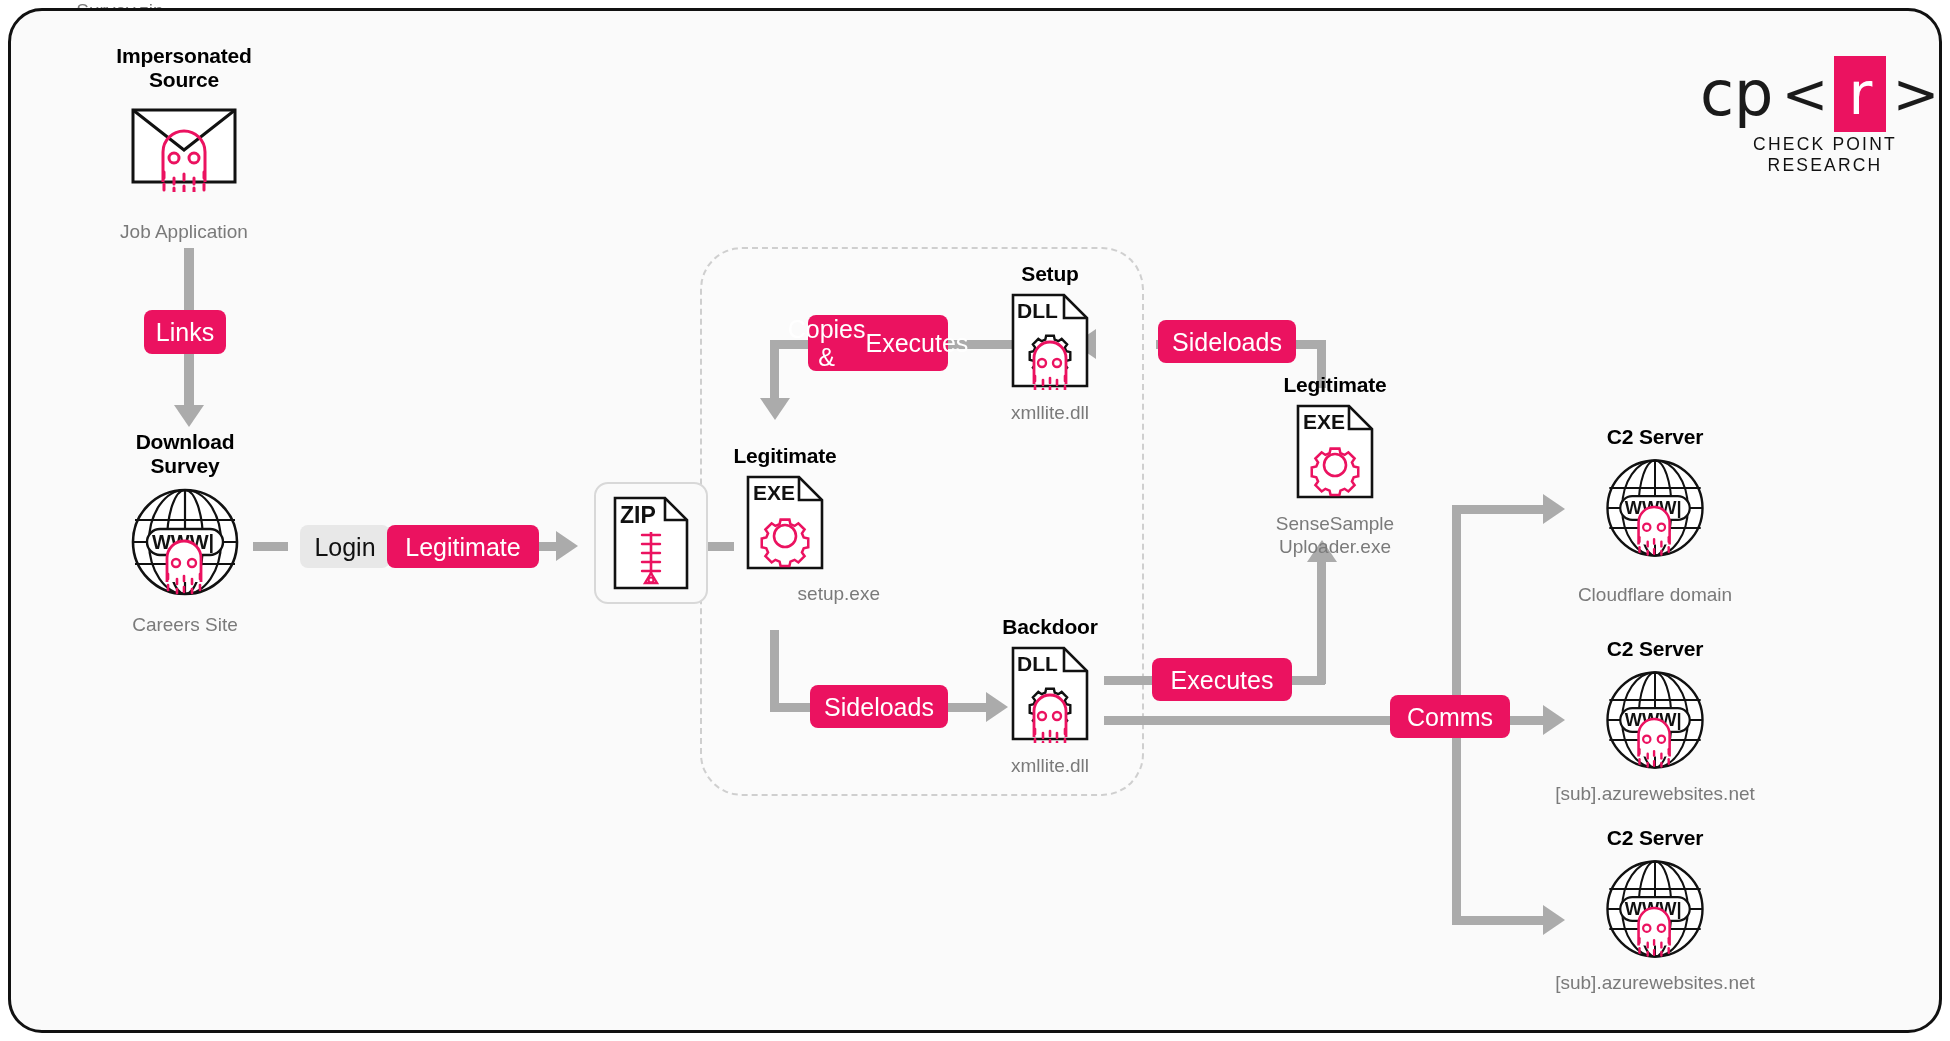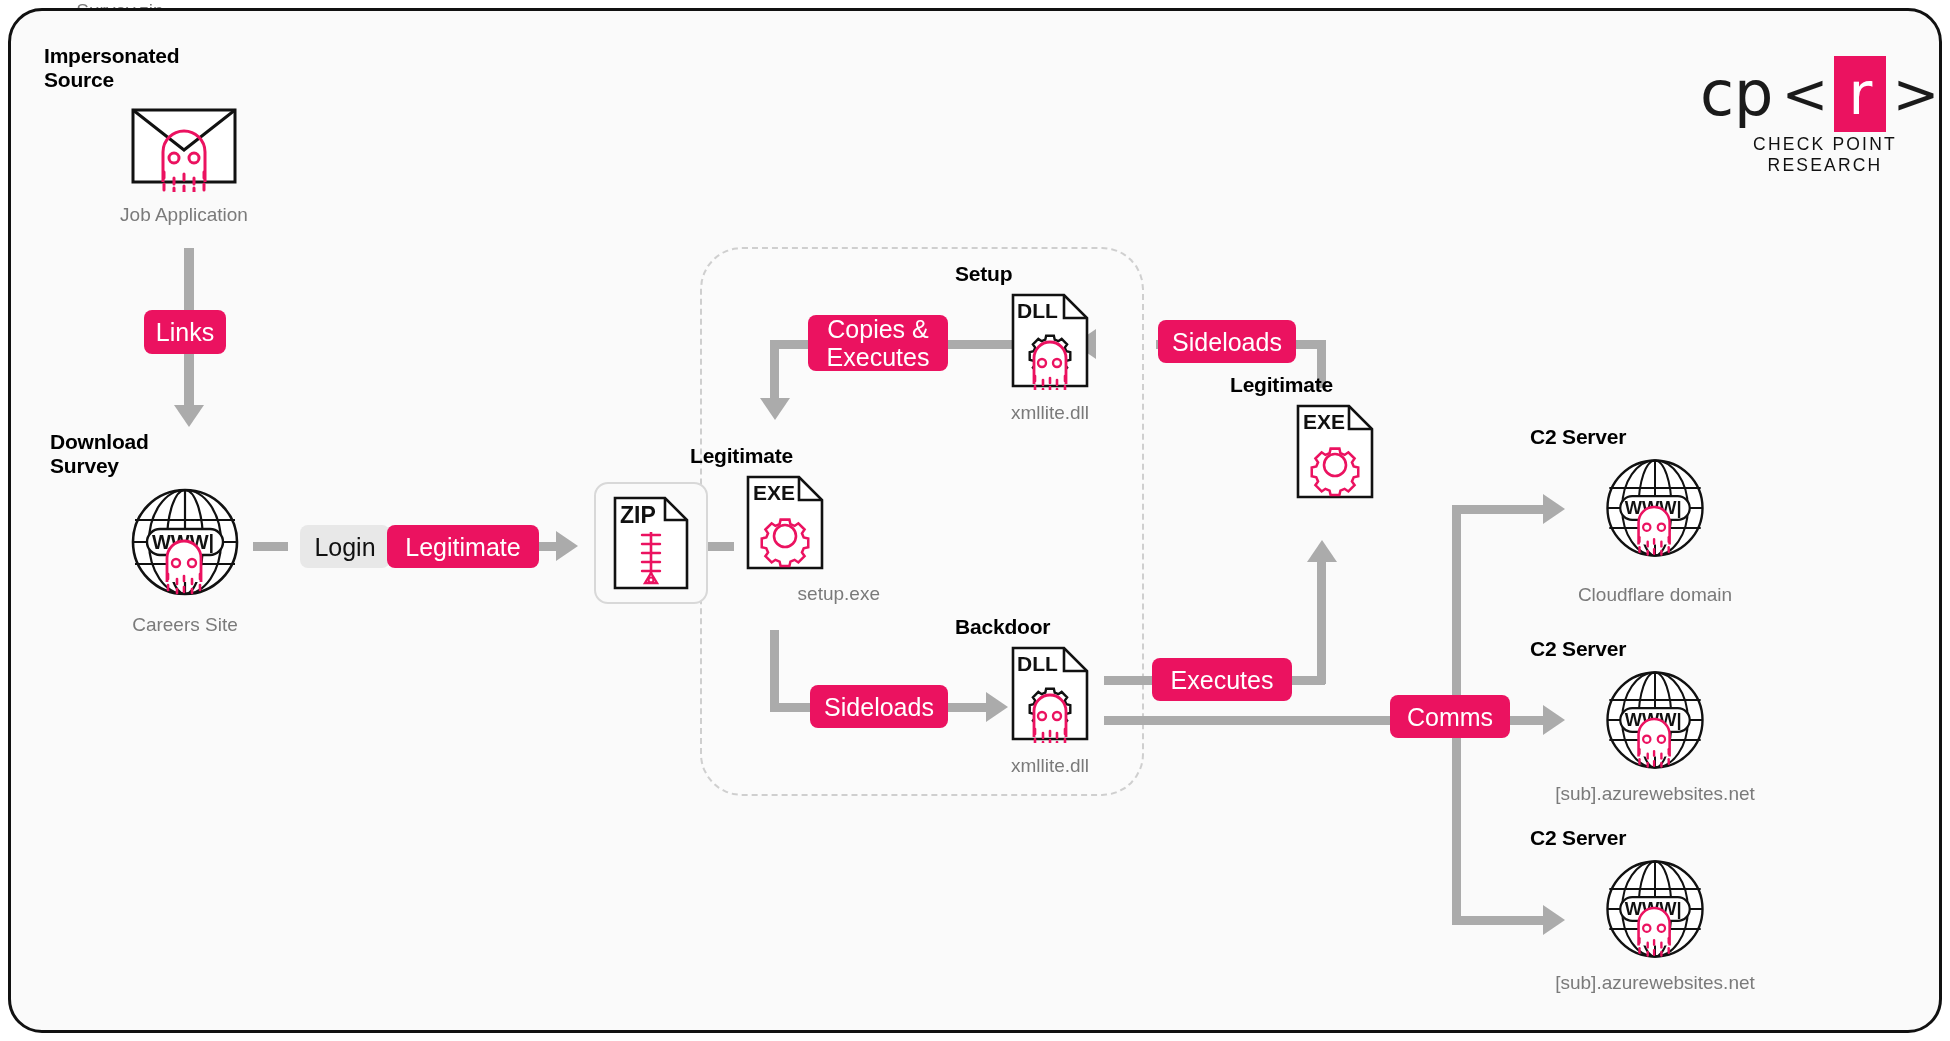--- a/index.html
+++ b/index.html
@@ -1,21 +1,21 @@
 <!DOCTYPE html>
 <html><head>
 <meta charset="utf-8">
 <style>
   html,body{margin:0;padding:0;background:#ffffff;}
   body{font-family:"Liberation Sans", sans-serif;}
   #stage{position:relative;width:1950px;height:1041px;background:#ffffff;overflow:hidden;}
   #frame{position:absolute;left:8px;top:8px;width:1934px;height:1025px;
          border:3px solid #111111;border-radius:34px;background:#fafafa;box-sizing:border-box;}
   .node{position:absolute;}
-  .title{font-weight:bold;font-size:21px;color:#000;text-align:left;line-height:1.15;letter-spacing:-0.2px;}
+  .title{font-weight:bold;font-size:21px;color:#000;text-align:center;line-height:1.15;letter-spacing:-0.2px;}
   .caption{font-size:19px;color:#7a7a7a;text-align:center;line-height:1.2;}
   .pill{position:absolute;display:flex;align-items:center;justify-content:center;
         border-radius:8px;font-size:25px;line-height:1.12;text-align:center;box-sizing:border-box;}
   .pill.pink{background:#EB1260;color:#ffffff;}
   .pill.grey{background:#e8e8e8;color:#111111;}
   .conn{position:absolute;background:#ababab;}
   .arrow{position:absolute;width:0;height:0;}
   .arrow.right{border-top:15px solid transparent;border-bottom:15px solid transparent;border-left:22px solid #ababab;}
   .arrow.left{border-top:15px solid transparent;border-bottom:15px solid transparent;border-right:22px solid #ababab;}
   .arrow.down{border-left:15px solid transparent;border-right:15px solid transparent;border-top:22px solid #ababab;}
@@ -91,21 +91,21 @@
   <div class="conn" style="left:1469px;top:716px;width:85px;height:9px;"></div>
   <div class="arrow right" style="left:1543px;top:705px;"></div>
 
   <div class="conn" style="left:1452px;top:916px;width:100px;height:9px;"></div>
   <div class="arrow right" style="left:1543px;top:905px;"></div>
 
   <div class="pill pink" style="left:144px;top:310px;width:82px;height:44px;">Links</div>
   <div class="pill grey" style="left:284px;top:525px;width:90px;height:43px;margin-left:16px;">Login</div>
   <div class="pill pink" style="left:387px;top:525px;width:152px;height:43px;">Legitimate</div>
 
-  <div class="pill pink" style="left:808px;top:315px;width:140px;height:56px;flex-direction:column;">
+  <div class="pill pink" style="left:808px;top:315px;width:140px;height:56px;flex-direction:row;">
     <span>Copies &amp;</span>
     <span>Executes</span>
   </div>
 
   <div class="pill pink" style="left:1158px;top:320px;width:138px;height:43px;">Sideloads</div>
   <div class="pill pink" style="left:810px;top:685px;width:138px;height:43px;">Sideloads</div>
   <div class="pill pink" style="left:1152px;top:658px;width:140px;height:43px;">Executes</div>
   <div class="pill pink" style="left:1390px;top:695px;width:120px;height:43px;">Comms</div>
 
   <div class="node" style="left:44px;top:44px;width:280px;">
@@ -127,21 +127,21 @@
             <line x1="45" y1="88" x2="45" y2="92"></line>
           <line x1="55" y1="74" x2="55" y2="80"></line>
             <line x1="55" y1="86" x2="55" y2="92"></line>
           <line x1="65" y1="78" x2="65" y2="84"></line>
             <line x1="65" y1="88" x2="65" y2="92"></line>
           <line x1="75" y1="72" x2="75" y2="78"></line>
             <line x1="75" y1="84" x2="75" y2="90"></line>
         </g>
       </svg>
     </div>
-    <div class="caption" style="margin-top:12px;">Job Application</div>
+    <div class="caption" style="margin-top:29px;">Job Application</div>
   </div>
 
   <div class="node" style="left:50px;top:430px;width:270px;">
     <div class="title">
       <div>Download</div>
       <div>Survey</div>
     </div>
     <div style="display:flex;justify-content:center;margin-top:6px;">
       <svg width="116" height="116" viewBox="0 0 116 116">
         <circle cx="58" cy="58" r="52" fill="#ffffff" stroke="#111" stroke-width="2.6"></circle>
@@ -275,20 +275,24 @@
       <svg width="82" height="98" viewBox="0 0 82 98">
         <path d="M4 3 H55 L78 26 V94 H4 Z" fill="#ffffff" stroke="#111" stroke-width="2.6"></path>
         <path d="M55 3 V26 H78" fill="none" stroke="#111" stroke-width="2.6"></path>
         <text x="9" y="26" font-family="Liberation Sans, sans-serif" font-size="21" font-weight="bold" fill="#111">EXE</text>
         <g transform="translate(41,62)">
           <path d="M-7,-26 h14 l1.6,7.2 6.6,2.8 6,-4.2 9.9,9.9 -4.2,6 2.8,6.6 7.2,1.6 v14 l-7.2,1.6 -2.8,6.6 4.2,6 -9.9,9.9 -6,-4.2 -6.6,2.8 -1.6,7.2 h-14 l-1.6,-7.2 -6.6,-2.8 -6,4.2 -9.9,-9.9 4.2,-6 -2.8,-6.6 -7.2,-1.6 v-14 l7.2,-1.6 2.8,-6.6 -4.2,-6 9.9,-9.9 6,4.2 6.6,-2.8 Z" transform="scale(0.63)" fill="none" stroke="#EB1260" stroke-width="4"></path>
           <circle cx="0" cy="0" r="11" fill="none" stroke="#EB1260" stroke-width="2.6"></circle>
         </g>
       </svg>
     </div>
+    <div class="caption" style="margin-top:12px;">
+      <div>SenseSample</div>
+      <div>Uploader.exe</div>
+    </div>
   </div>
 
   <div class="node" style="left:1530px;top:425px;width:250px;">
     <div class="title">C2 Server</div>
     <div style="display:flex;justify-content:center;margin-top:6px;">
       <svg width="106" height="106" viewBox="0 0 116 116">
         <circle cx="58" cy="58" r="52" fill="#ffffff" stroke="#111" stroke-width="2.6"></circle>
         <ellipse cx="58" cy="58" rx="18" ry="52" fill="none" stroke="#111" stroke-width="2.2"></ellipse>
         <ellipse cx="58" cy="58" rx="36" ry="52" fill="none" stroke="#111" stroke-width="2.2"></ellipse>
         <line x1="58" y1="6" x2="58" y2="110" stroke="#111" stroke-width="2.2"></line>

